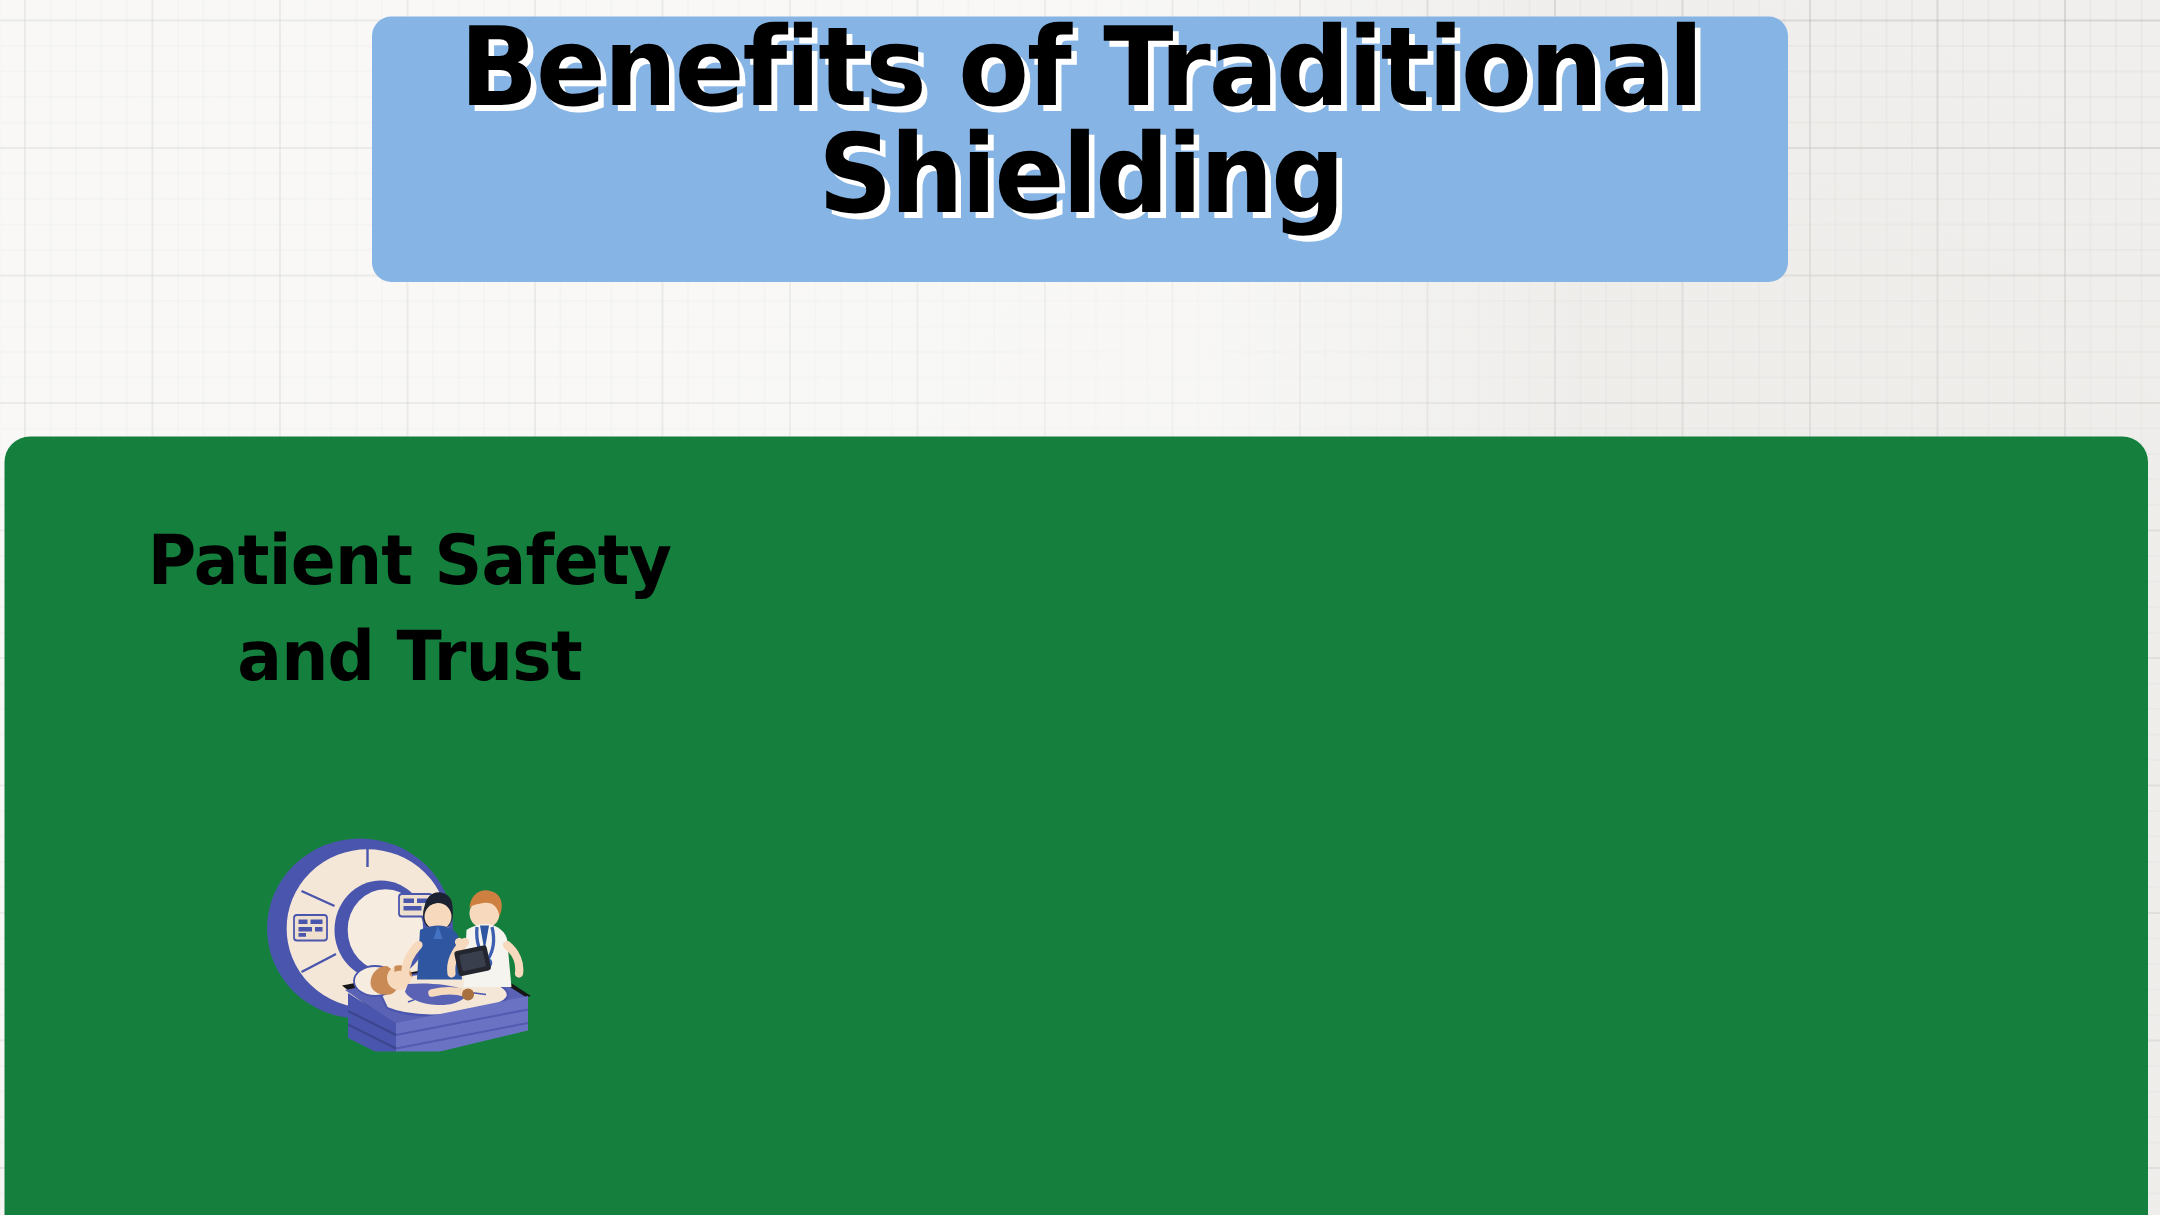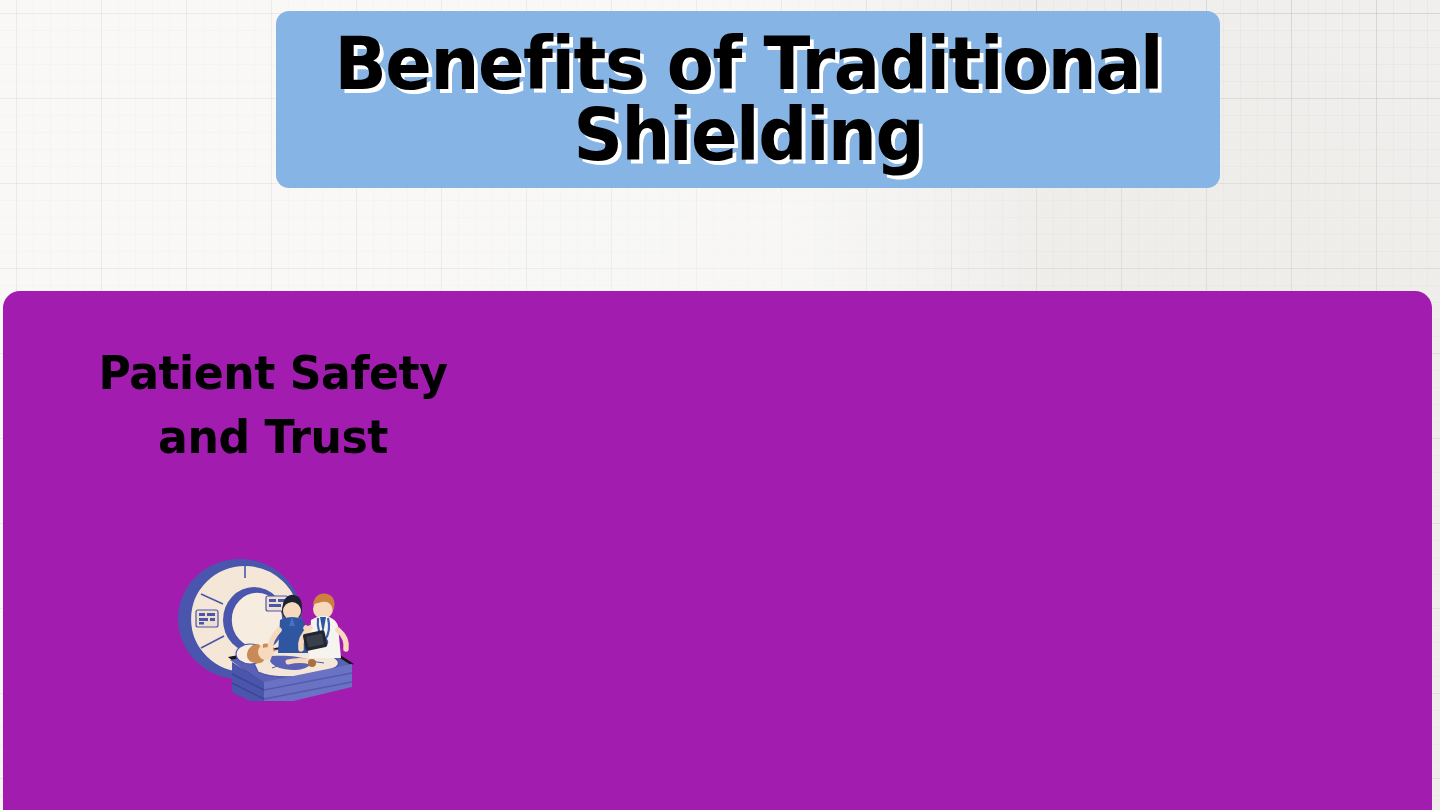--- a/index.html
+++ b/index.html
@@ -52,24 +52,23 @@
   
   #title-banner {
     position: absolute;
     left: 248px;
     top: 11px;
     width: 944px;
     height: 177px;
     background-color: #86b4e4;
     border-radius: 13px;
     display: flex;
-    align-items: center;
+    align-items: flex-start;
     justify-content: center;
     overflow: visible;
-    margin-left: 28px;
   }
   #title-text {
     font-family: "DejaVu Sans", sans-serif;
     font-weight: 700;
     font-size: 73px;
     line-height: 0.97;
     letter-spacing: -1.5px;
     color: #000000;
     text-align: center;
     text-shadow: 4px 4px 0 #ffffff;
@@ -79,21 +78,21 @@
     padding: 0 10px;
   }
 
   
   #content-panel {
     position: absolute;
     left: 3px;
     top: 291px;
     width: 1429px;
     height: 519px;
-    background-color: #a21caf;
+    background-color: #15803d;
     border-radius: 17px 17px 0 0;
   }
 
   
   .column {
     position: absolute;
   }
 
   
   #col-patient-safety {

